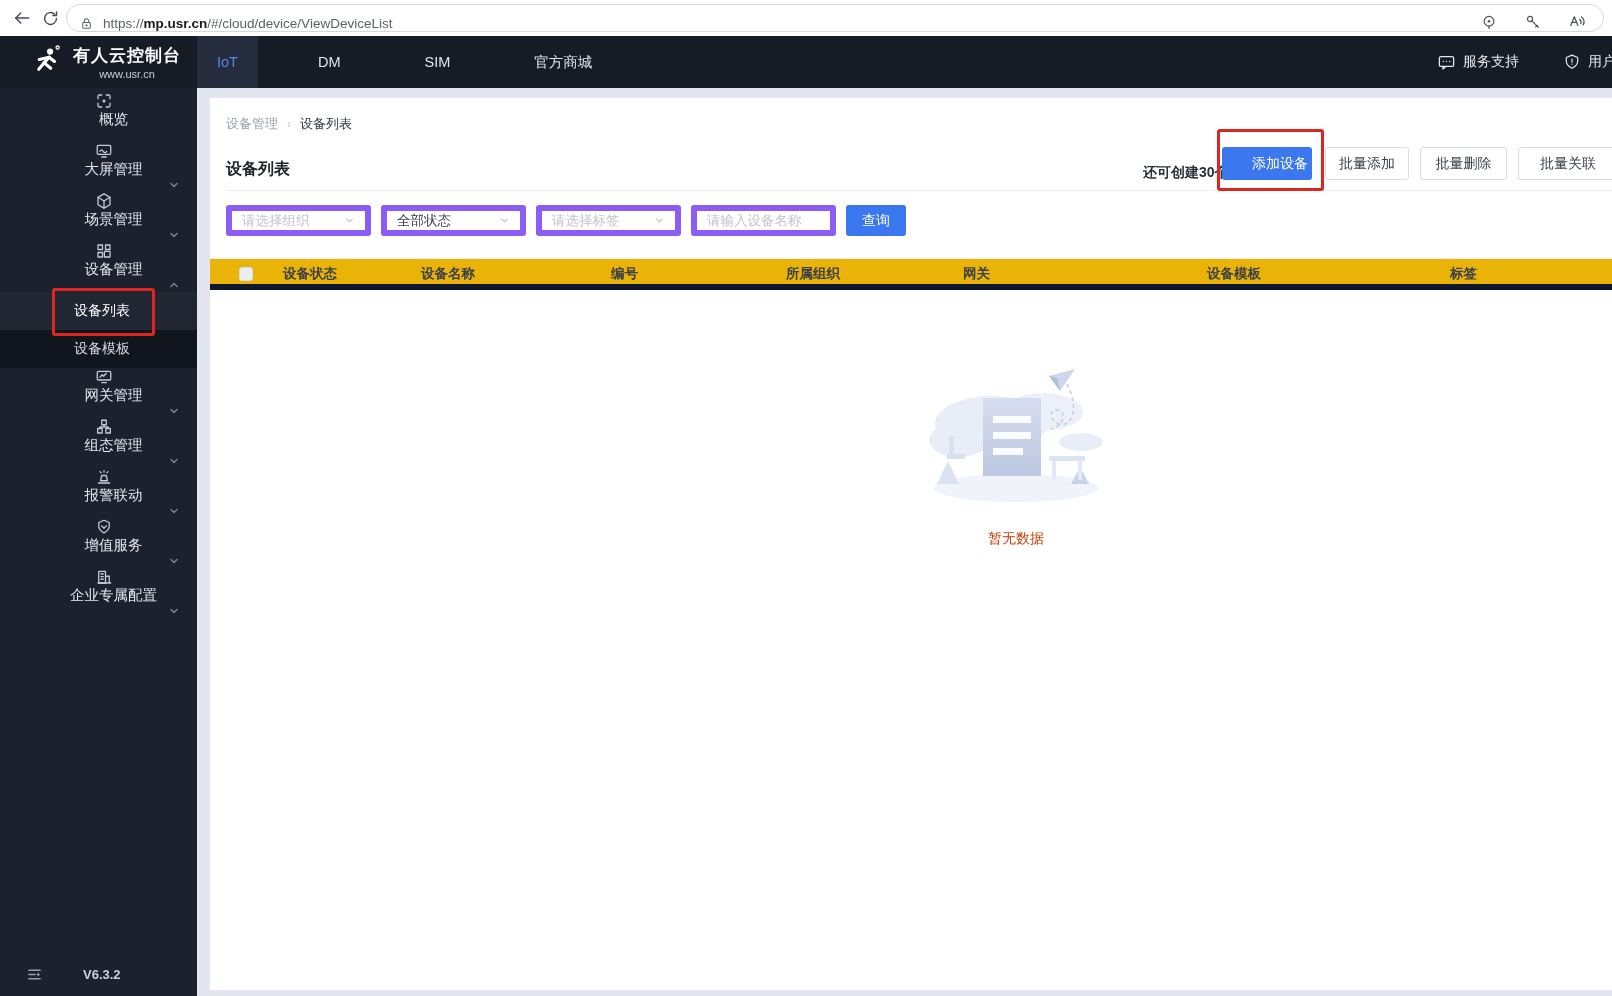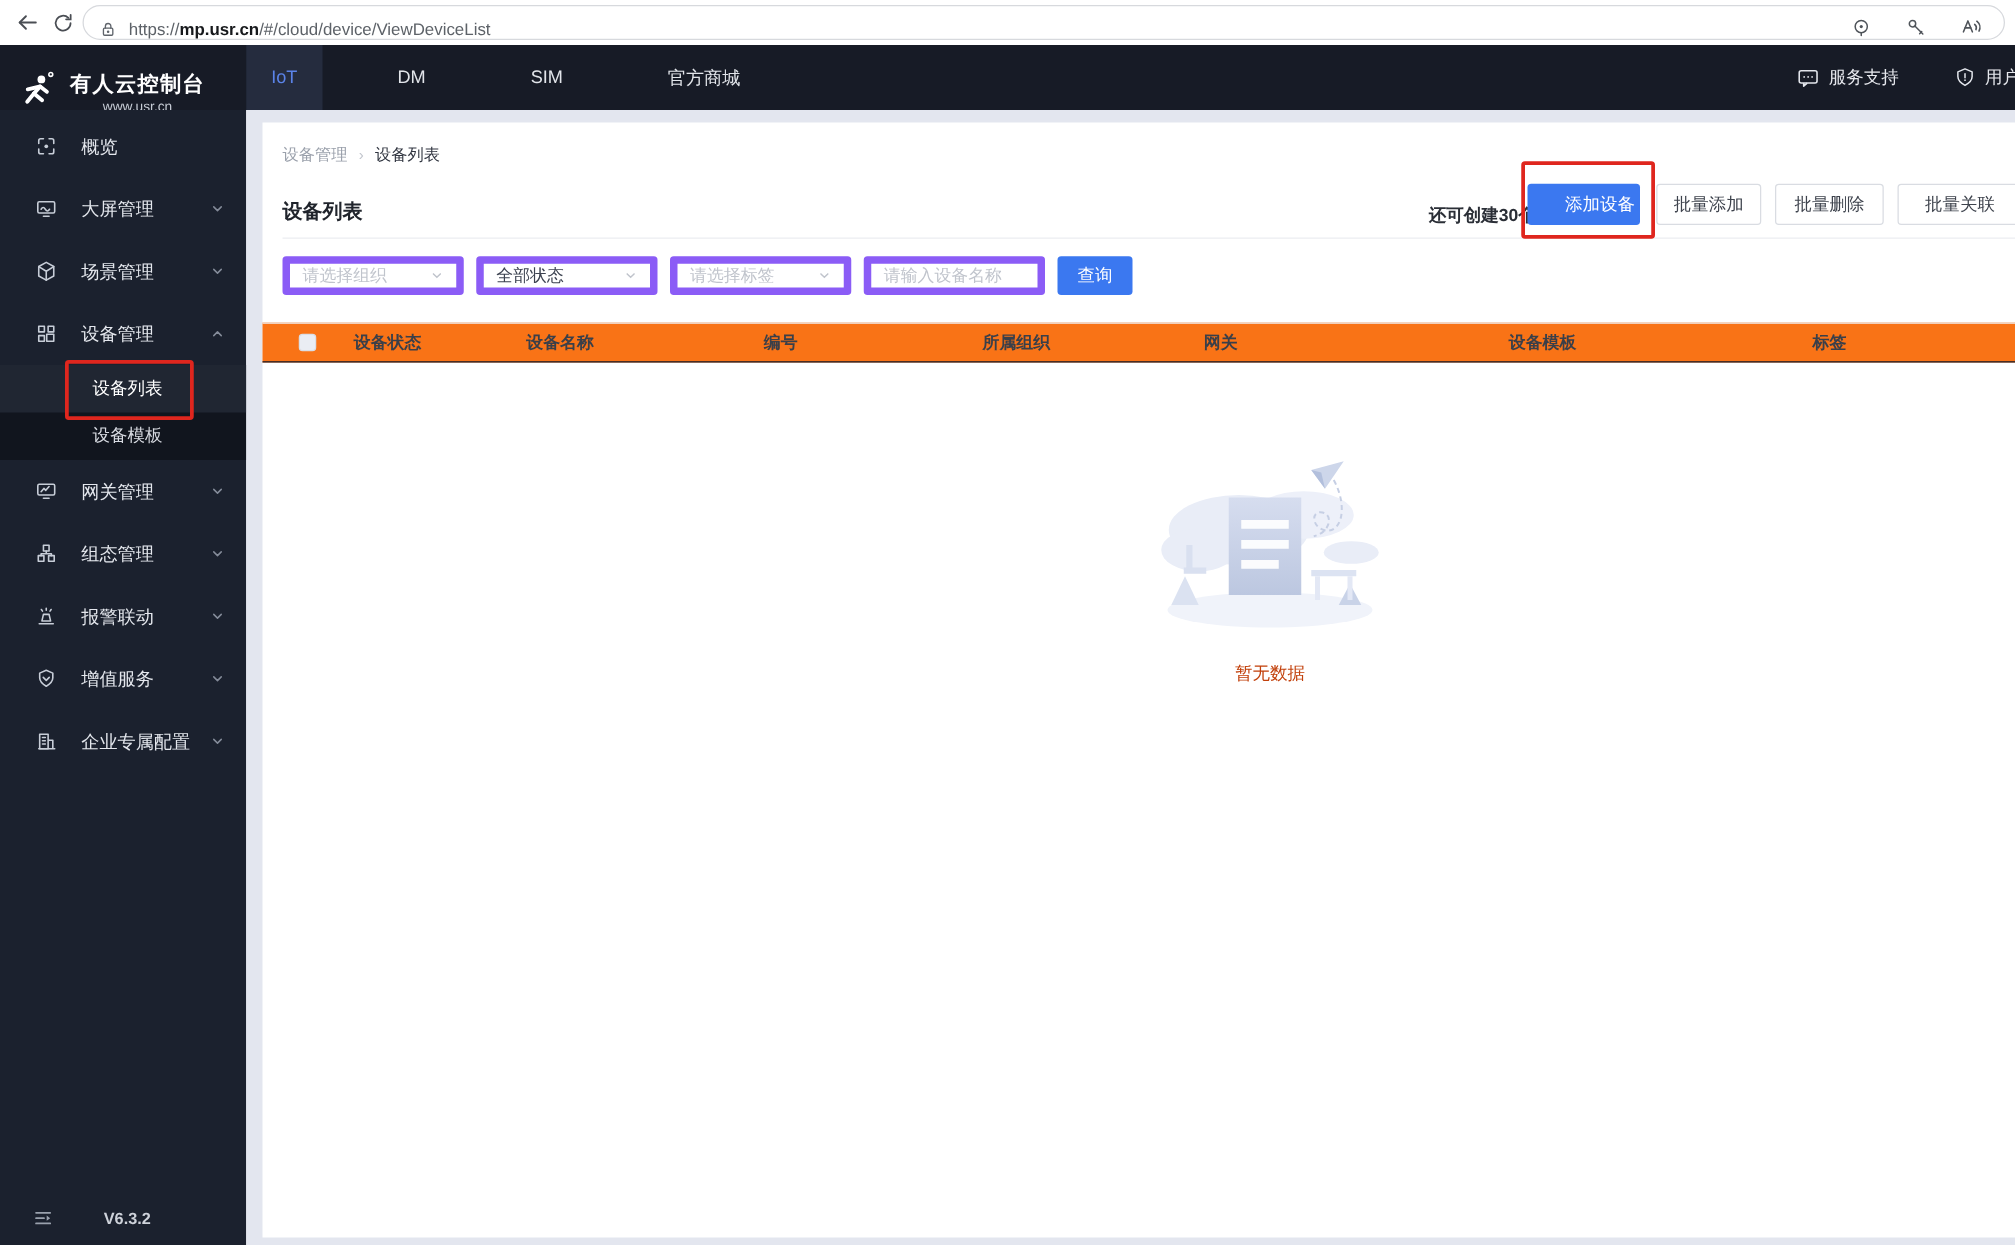--- a/index.html
+++ b/index.html
@@ -12,35 +12,35 @@
   .nav-btn{position:absolute;top:4px;width:28px;height:28px;display:flex;align-items:center;
            justify-content:center;color:#4a4e54;cursor:pointer;}
   .url-pill{position:absolute;left:66px;top:4px;width:1538px;height:28px;border:1px solid #d7d9dd;
             border-radius:14px;display:flex;align-items:flex-end;padding:0 12px;box-sizing:border-box;background:#fff;}
   .url-text{font-size:13.5px;margin-left:9px;color:#5d6268;white-space:nowrap;}
   .url-host{color:#17191c;font-weight:700;}
   .pill-icons{margin-left:auto;display:flex;gap:26px;color:#4f545a;align-items:center;padding-right:4px;}
 
   
   .app-header{position:absolute;top:36px;left:0;right:0;height:52px;background:#171b26;color:#e8eaef;}
-  .logo-block{position:absolute;left:0;top:12px;width:197px;height:52px;display:flex;align-items:center;padding-left:13px;box-sizing:border-box;}
+  .logo-block{position:absolute;left:0;top:0;width:197px;height:52px;display:flex;align-items:center;padding-left:30px;box-sizing:border-box;}
   .logo-text{margin-left:9px;}
   .logo-title{font-size:17px;font-weight:700;letter-spacing:1px;color:#fff;}
   .logo-sub{font-size:11px;color:#c6cbd4;text-align:center;margin-top:1px;}
   .nav-tabs{position:absolute;left:197px;top:0;height:52px;display:flex;gap:36px;}
   .nav-tab{padding:0 24px;display:flex;align-items:center;font-size:14.5px;color:#e2e5ea;cursor:pointer;}
   .nav-tab.active{background:#252c3e;color:#5b83e8;padding:0 20px;}
   .header-right{position:absolute;left:1437px;top:0;height:52px;display:flex;align-items:center;
                 white-space:nowrap;font-size:14px;color:#e6e8ed;}
   .hr-group{display:flex;align-items:center;gap:7px;cursor:pointer;}
   .hr-group + .hr-group{margin-left:44px;}
 
   
   .sidebar{position:absolute;top:88px;left:0;width:197px;bottom:0;background:#1b212e;box-sizing:border-box;padding-top:4px;}
-  .side-item{height:50px;display:flex;align-items:center;padding:0 17px 0 28px;cursor:pointer;}
+  .side-item{height:50px;display:flex;align-items:center;padding:0 17px 0 28px;cursor:pointer;flex-direction:column;}
   .side-item .s-icon{width:18px;height:18px;color:#c7cdd7;flex:none;}
   .side-item .s-label{margin-left:19px;font-size:14.5px;color:#e4e7ed;}
   .side-item .s-chev{margin-left:auto;color:#848b99;}
   .submenu{background:#11151e;}
   .submenu-item{height:38px;display:flex;align-items:center;padding-left:74px;font-size:14px;color:#d8dbe2;cursor:pointer;}
   .submenu-item.selected{background:#202632;color:#fff;}
   .sidebar-footer{position:absolute;bottom:13px;left:0;width:100%;display:flex;align-items:center;}
   .collapse-ic{margin-left:26px;color:#9aa1ad;cursor:pointer;}
   .version{margin-left:40px;font-size:13px;font-weight:700;color:#ced2da;}
 
@@ -57,22 +57,22 @@
   .btn-primary{background:#3b78f0;color:#fff;padding-left:26px;}
   .btn-plain{background:#fff;border:1px solid #d9dce2;color:#3e434d;}
   .divider{position:absolute;left:16px;right:0;top:92px;height:1px;background:#ecedf1;}
   .filters{position:absolute;top:107px;left:16px;height:31px;display:flex;}
   .field{width:145px;height:31px;border:6px solid #8b5cf6;border-radius:3px;display:flex;align-items:center;
          padding:0 10px;box-sizing:border-box;margin-right:10px;font-size:13.5px;color:#c0c4cc;background:#fff;cursor:pointer;}
   .field.has-value{color:#3c4250;}
   .field .f-chev{margin-left:auto;color:#c0c4cc;}
   .btn-search{width:60px;height:31px;background:#3b78f0;color:#fff;border-radius:3px;display:flex;
               align-items:center;justify-content:center;font-size:14px;cursor:pointer;}
-  .table-header{position:absolute;top:160px;left:0;right:0;height:32px;background:#f97316;
-                border-top:1px solid #eef0f3;border-bottom:1px solid #0f172a;box-sizing:border-box;}
+  .table-header{position:absolute;top:160px;left:0;right:0;height:32px;background:#eab308;
+                border-top:1px solid #eef0f3;border-bottom:6px solid #0f172a;box-sizing:border-box;}
   .th{position:absolute;top:0;line-height:30px;font-size:13.5px;font-weight:700;color:#3a3f49;white-space:nowrap;}
   .checkbox{position:absolute;left:29px;top:8px;width:14px;height:14px;background:#eaedf3;
             border:1px solid #dadee6;border-radius:3px;box-sizing:border-box;cursor:pointer;}
   .empty{position:absolute;left:711px;top:268px;width:190px;text-align:center;}
   .empty-text{margin-top:24px;font-size:14px;color:#c2410c;}
 
   .annotation-box{position:absolute;border:3px solid #df261e;border-radius:3px;pointer-events:none;z-index:9;}
   .ann-sidebar{left:52px;top:200px;width:97px;height:42px;}
   .ann-add{left:1007px;top:31px;width:101px;height:56px;}
 </style>

